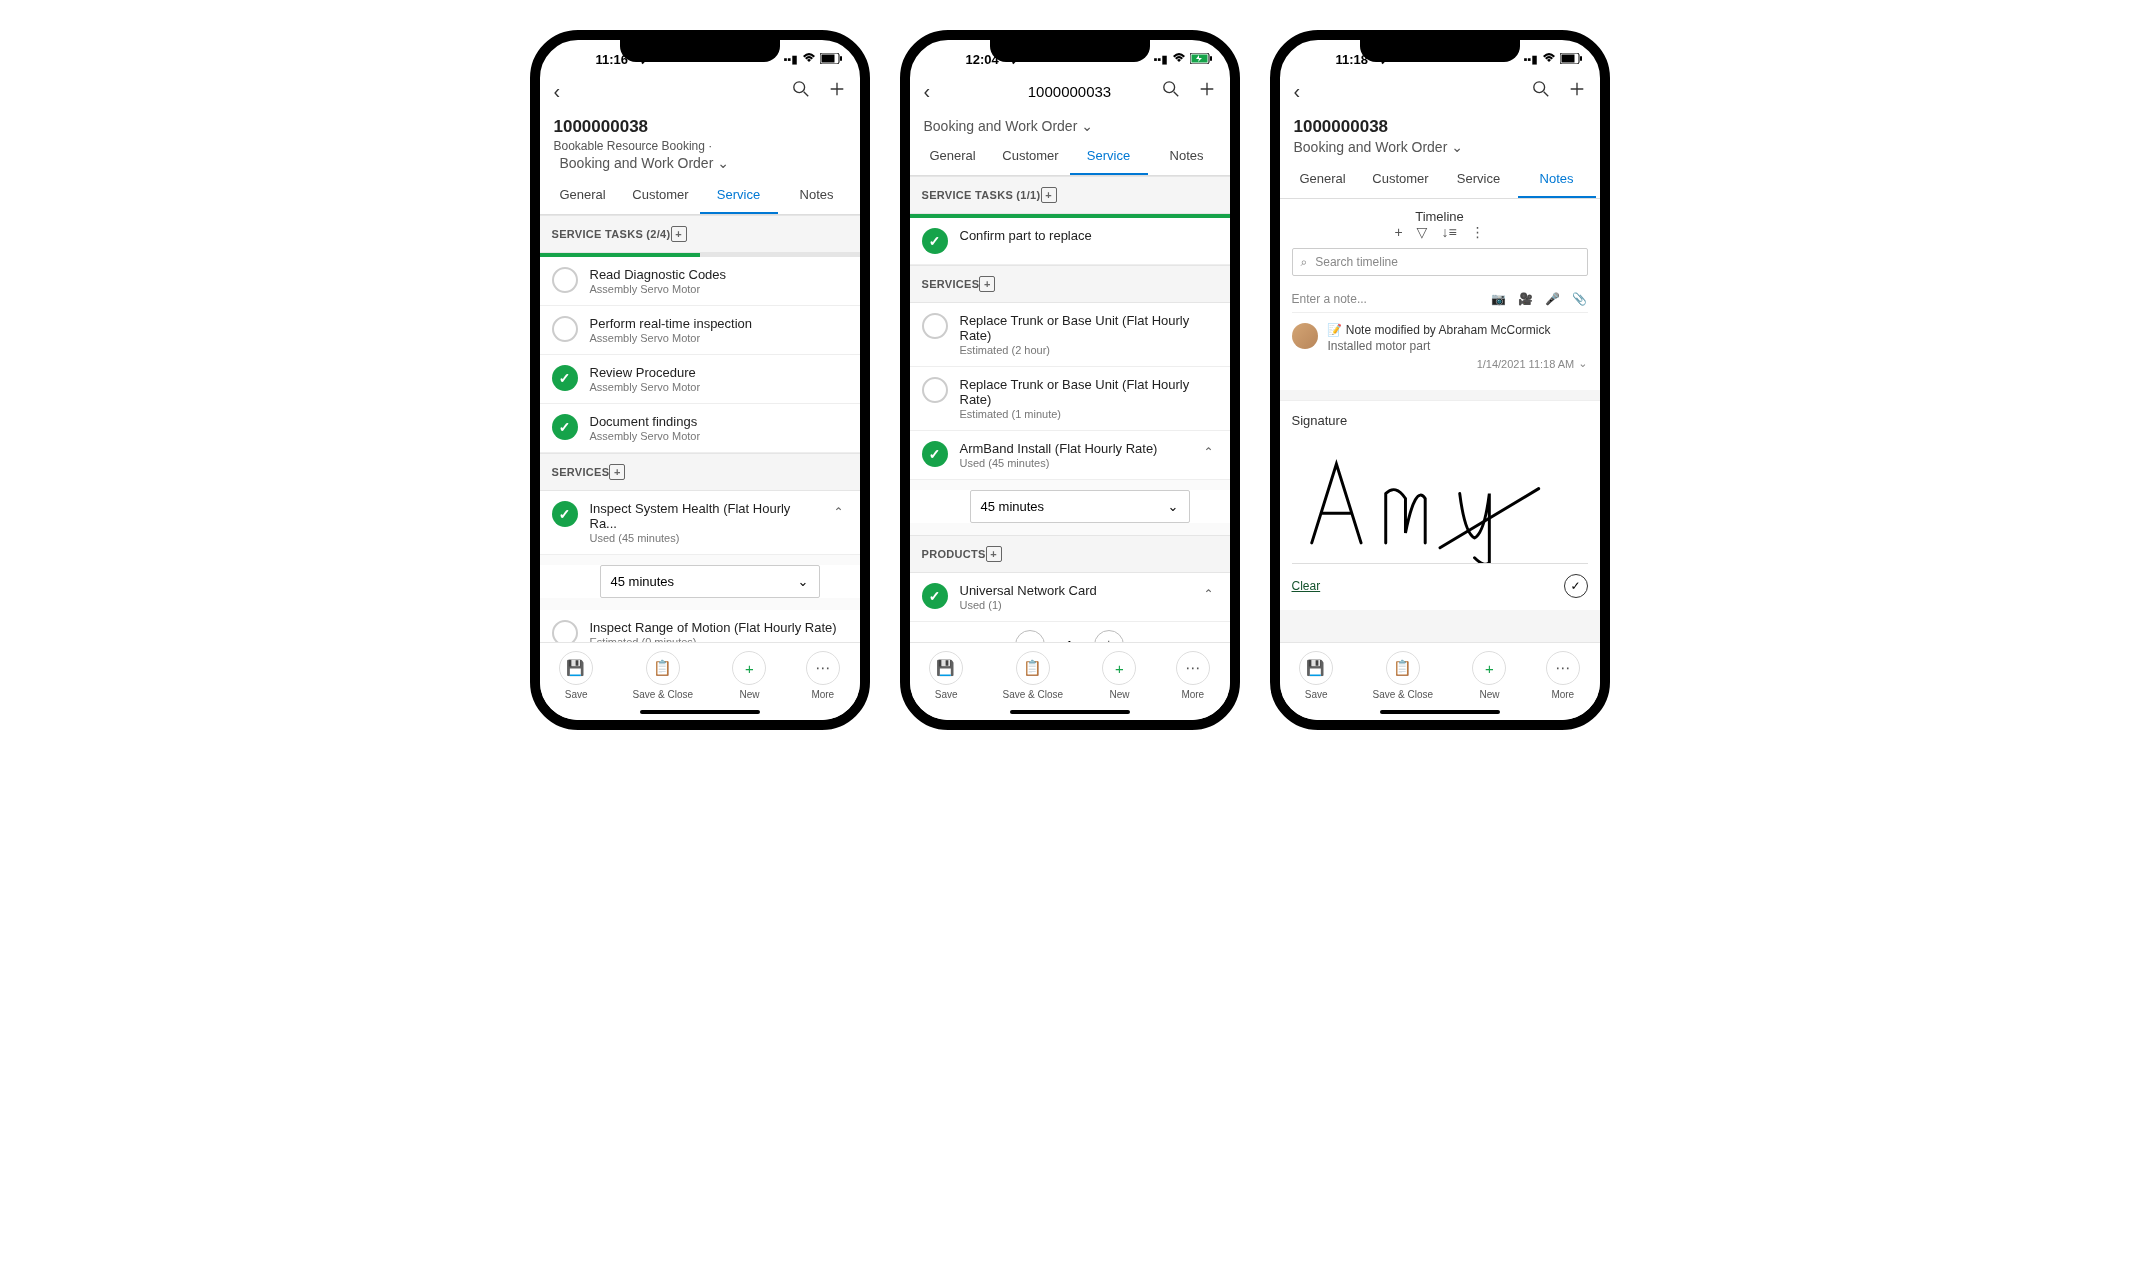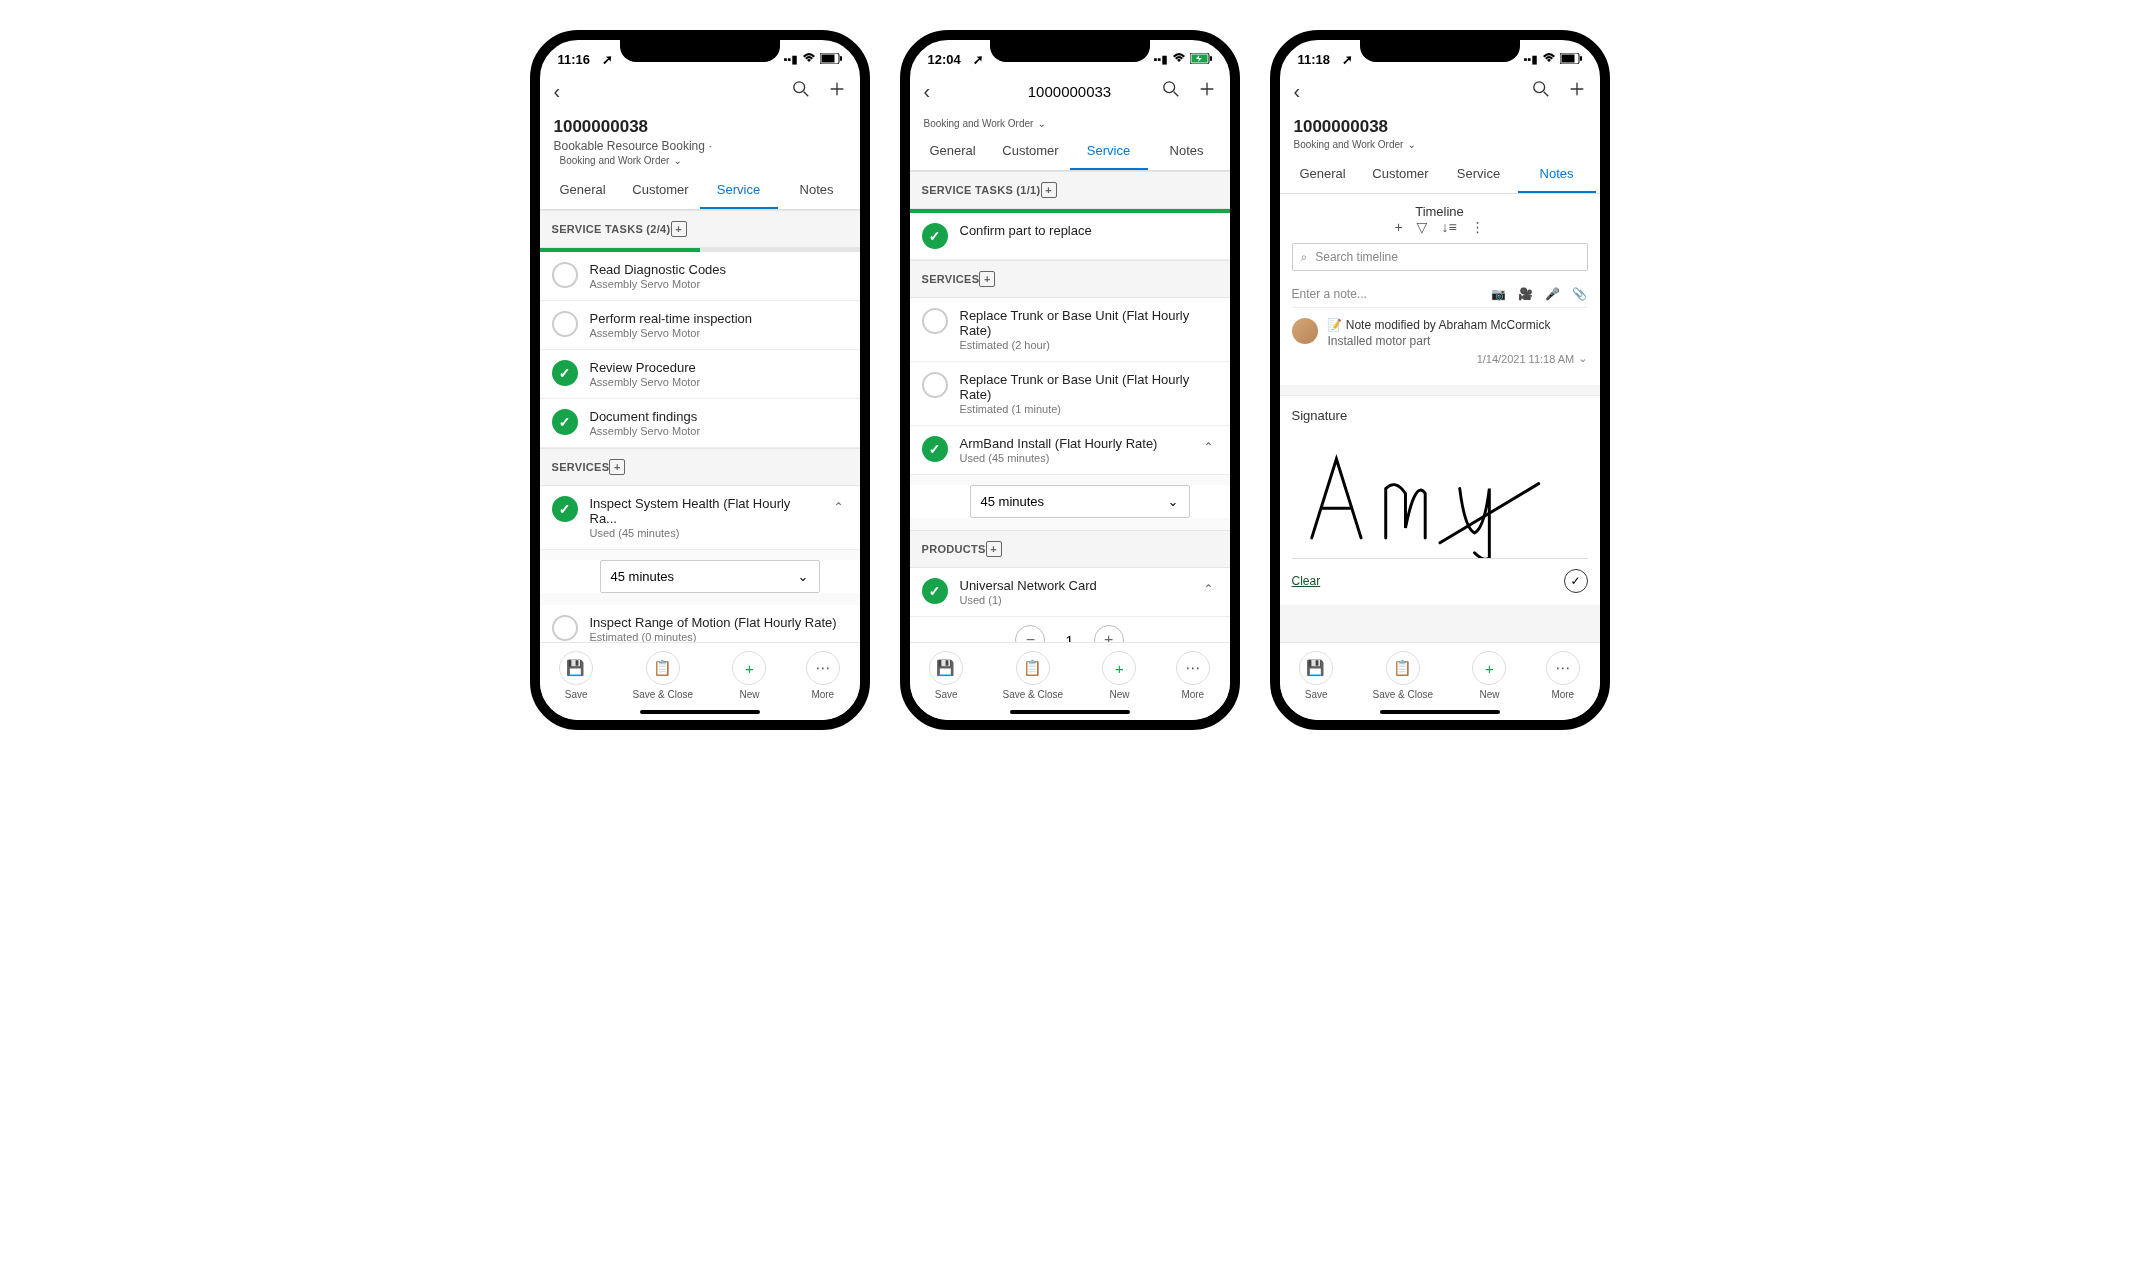--- a/index.html
+++ b/index.html
@@ -35,36 +35,36 @@
 }
 .status-bar {
   display: flex;
   justify-content: space-between;
   align-items: center;
   padding: 6px 18px 0;
   height: 32px;
   font-size: 13px;
   font-weight: 600;
 }
-.status-left { display: flex; align-items: center; gap: 12px; }
+.status-left { display: flex; align-items: center; gap: 12px; margin-left: 38px; }
 .status-right { display: flex; align-items: center; gap: 4px; font-size: 11px; }
 .nav-row {
   display: flex;
   align-items: center;
   justify-content: space-between;
   padding: 6px 14px;
   height: 38px;
 }
 .nav-left { font-size: 20px; color: #333; }
 .nav-right { display: flex; gap: 18px; align-items: center; }
 .nav-right svg { width: 18px; height: 18px; }
 .title-block { padding: 0 14px 6px; }
 .page-title { font-size: 17px; font-weight: 700; color: #222; margin-top: 7px; }
 .subtitle { font-size: 12px; color: #555; margin-top: 2px; }
-.breadcrumb-row { display: flex; align-items: flex-start; gap: 4px; font-size: 10px; color: #555; margin-top: 2px; padding-left: 6px; }
+.breadcrumb-row { display: flex; align-items: flex-start; gap: 4px; font-size: 14px; color: #555; margin-top: 2px; padding-left: 6px; }
 .tabs {
   display: flex;
   border-bottom: 1px solid #ddd;
   padding: 0 4px;
 }
 .tab {
   flex: 1;
   text-align: center;
   padding: 10px 4px;
   font-size: 13px;

